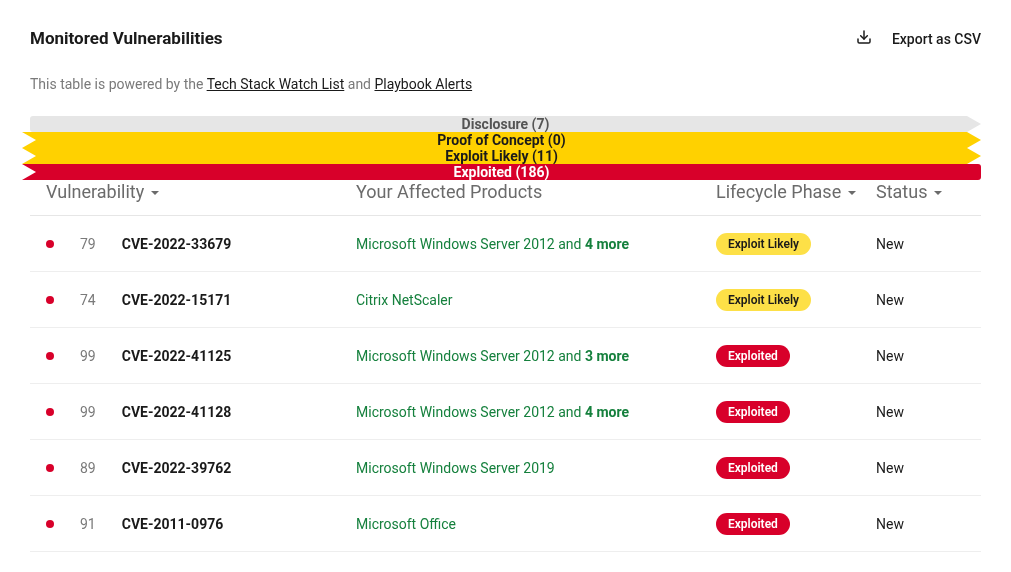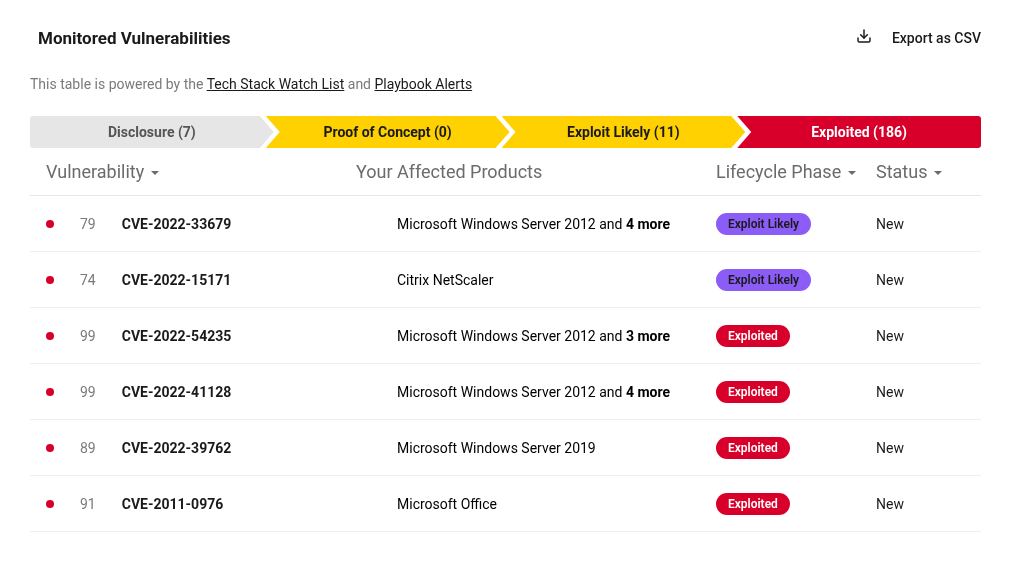--- a/index.html
+++ b/index.html
@@ -10,23 +10,22 @@
     body {
       font-family: -apple-system, BlinkMacSystemFont, "Segoe UI", Roboto, Helvetica, Arial, sans-serif;
       background: #fff;
       color: #1a1a1a;
       padding: 28px 30px;
       width: 1011px;
     }
     .header-row {
       display: flex;
       justify-content: space-between;
-      align-items: flex-start;
+      align-items: flex-end;
       margin-bottom: 28px;
-      margin-left: 8px;
     }
     .page-title {
       font-size: 17px;
       font-weight: 700;
       color: #1a1a1a;
     }
     .export-btn {
       display: flex;
       align-items: center;
       gap: 20px;
@@ -43,21 +42,23 @@
     .subtext {
       color: #7a7a7a;
       font-size: 14px;
       margin-bottom: 24px;
     }
     .subtext a {
       color: #1a1a1a;
     }
     .tabs {
       display: flex;
+      margin-bottom: 20px;
       height: 32px;
+      flex-direction: column;
     }
     .tab {
       flex: 1;
       display: flex;
       align-items: center;
       justify-content: center;
       font-size: 14px;
       font-weight: 700;
       position: relative;
       cursor: pointer;
@@ -137,38 +138,37 @@
     }
     .score {
       color: #7a7a7a;
       font-weight: 400;
     }
     .cve {
       font-weight: 700;
       color: #1a1a1a;
     }
     .products {
-      color: #000000;
+      color: #15803d;
       font-weight: 400;
-      margin-left: 41px;
     }
     .products .more {
       font-weight: 700;
     }
     .badge {
       display: inline-flex;
       align-items: center;
       padding: 4px 12px;
       border-radius: 14px;
       font-size: 12px;
       font-weight: 600;
       white-space: nowrap;
     }
     .badge-likely {
-      background: #8b5cf6;
+      background: #fde047;
       color: #1a1a1a;
     }
     .badge-exploited {
       background: #d8002a;
       color: #fff;
     }
     .status {
       color: #1a1a1a;
     }
   </style>
@@ -254,21 +254,21 @@
           <span class="cve">CVE-2022-15171</span>
         </div>
         <div class="products"><span>Citrix NetScaler</span></div>
         <div><span class="badge badge-likely">Exploit Likely</span></div>
         <div class="status">New</div>
       </div>
       <div class="trow">
         <div class="vuln-cell">
           <span class="dot"></span>
           <span class="score">99</span>
-          <span class="cve">CVE-2022-54235</span>
+          <span class="cve">CVE-2022-41125</span>
         </div>
         <div class="products"><span>Microsoft Windows Server 2012 and </span><span class="more">3 more</span></div>
         <div><span class="badge badge-exploited">Exploited</span></div>
         <div class="status">New</div>
       </div>
       <div class="trow">
         <div class="vuln-cell">
           <span class="dot"></span>
           <span class="score">99</span>
           <span class="cve">CVE-2022-41128</span>

